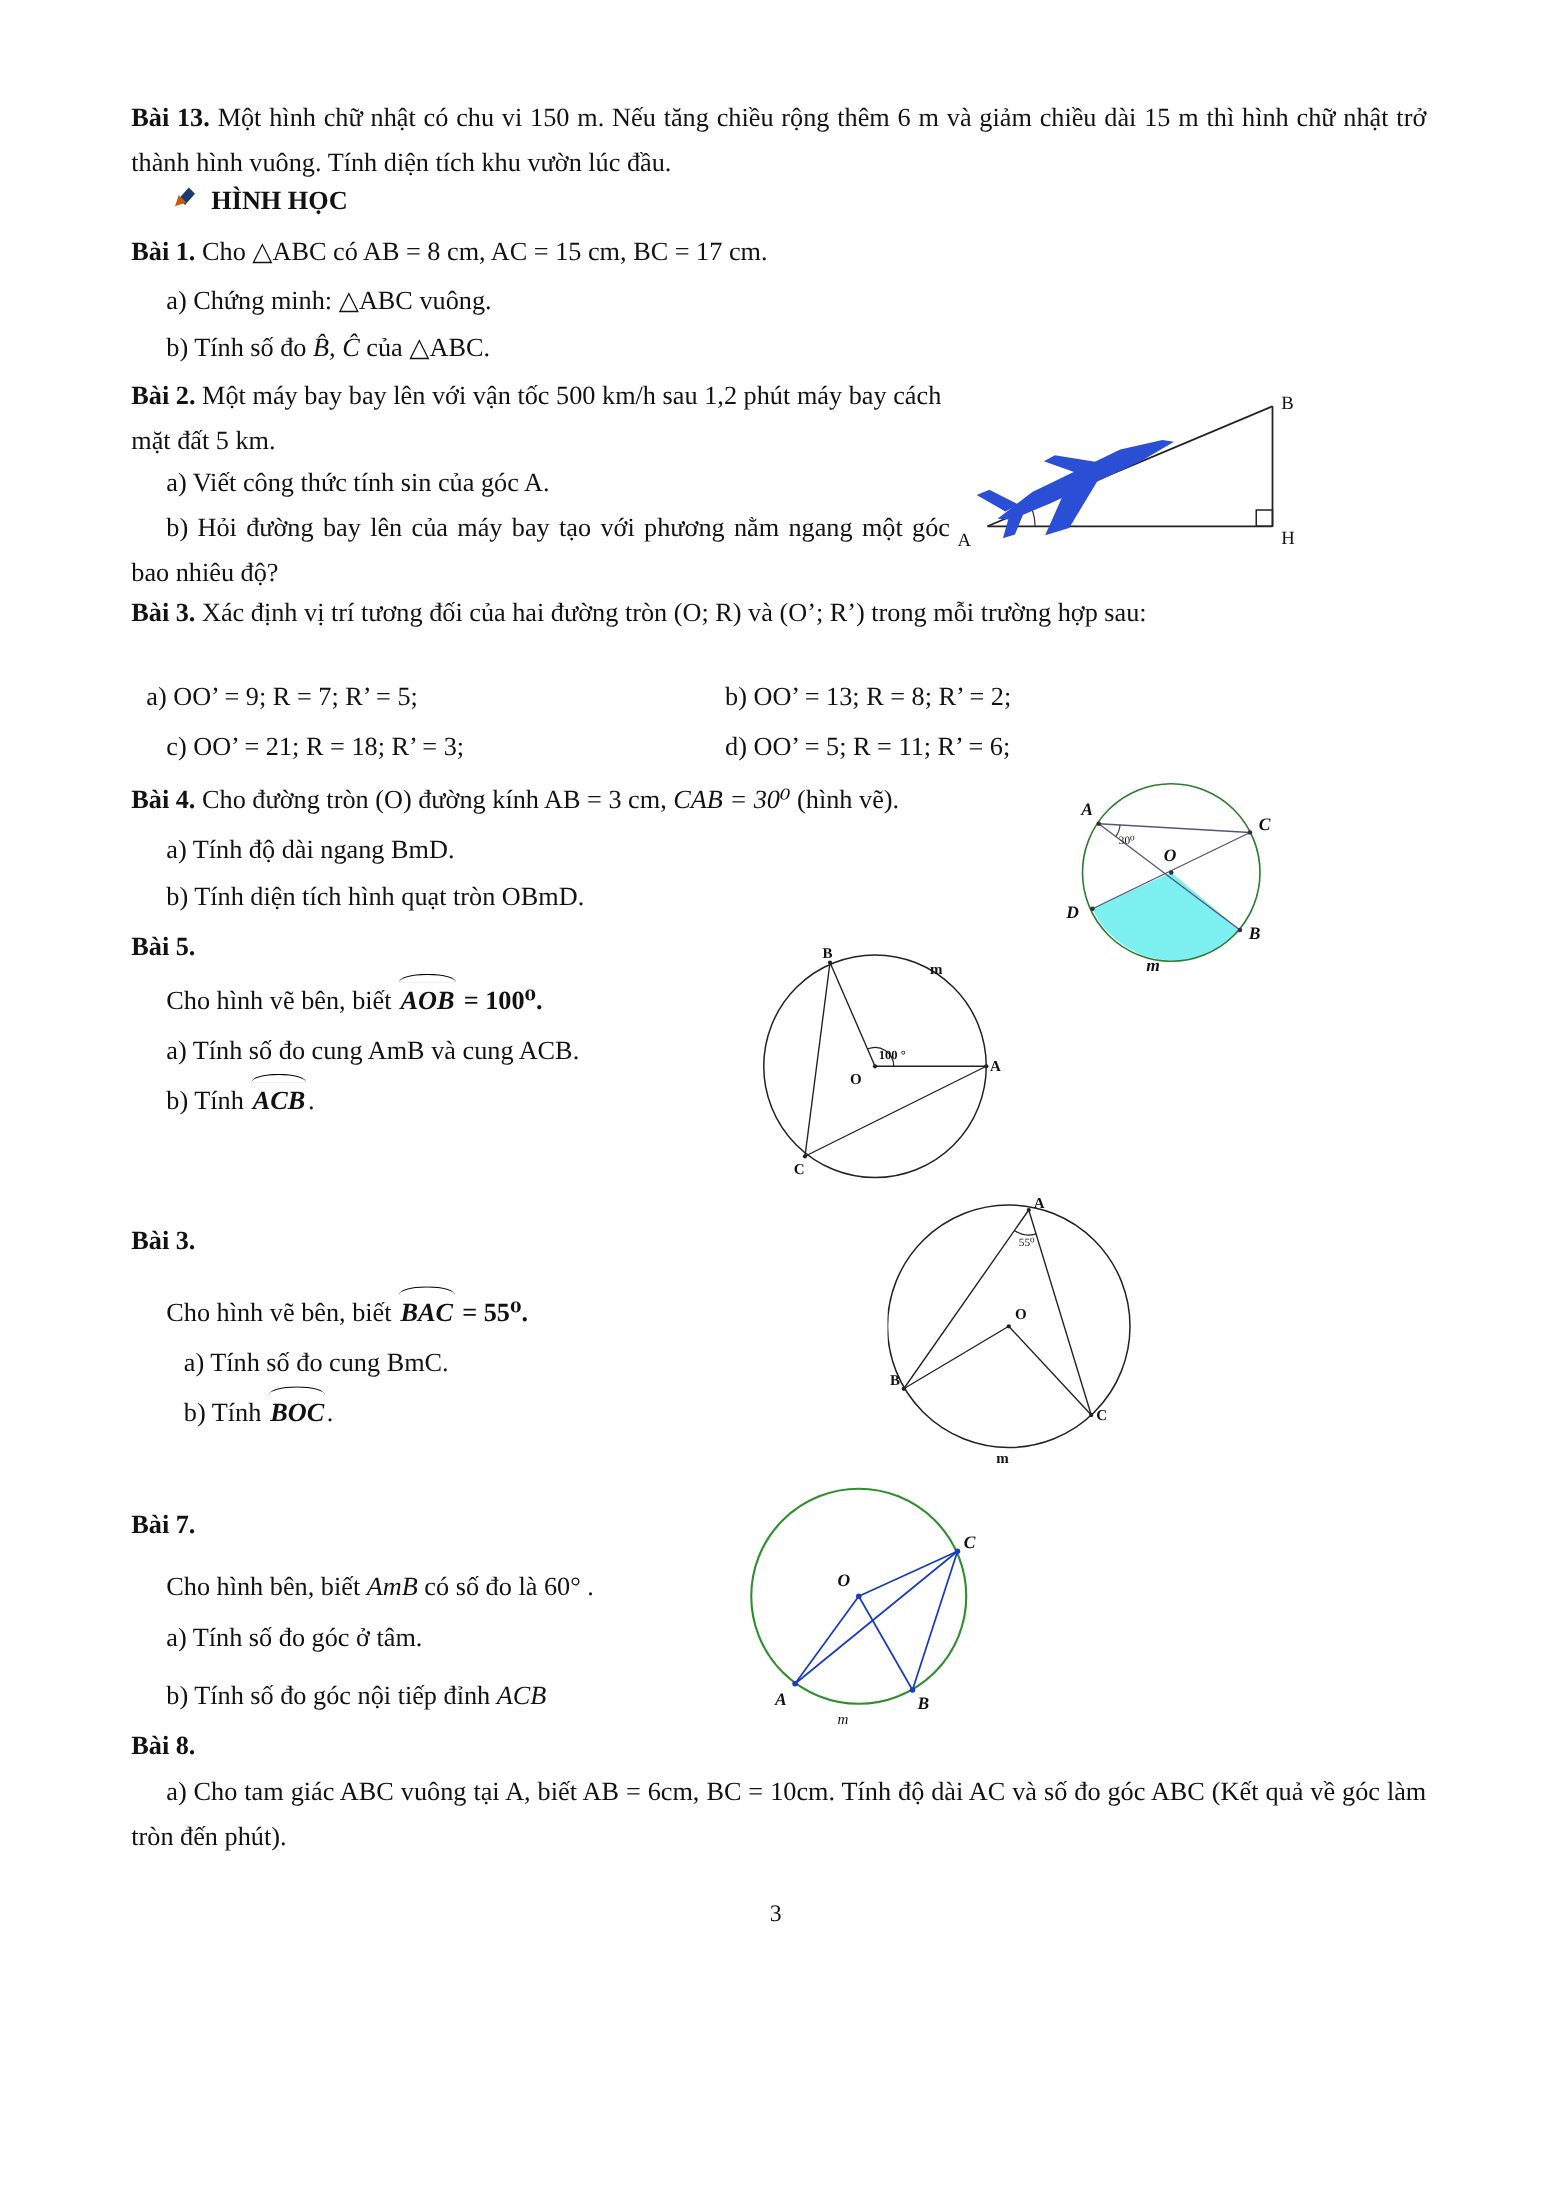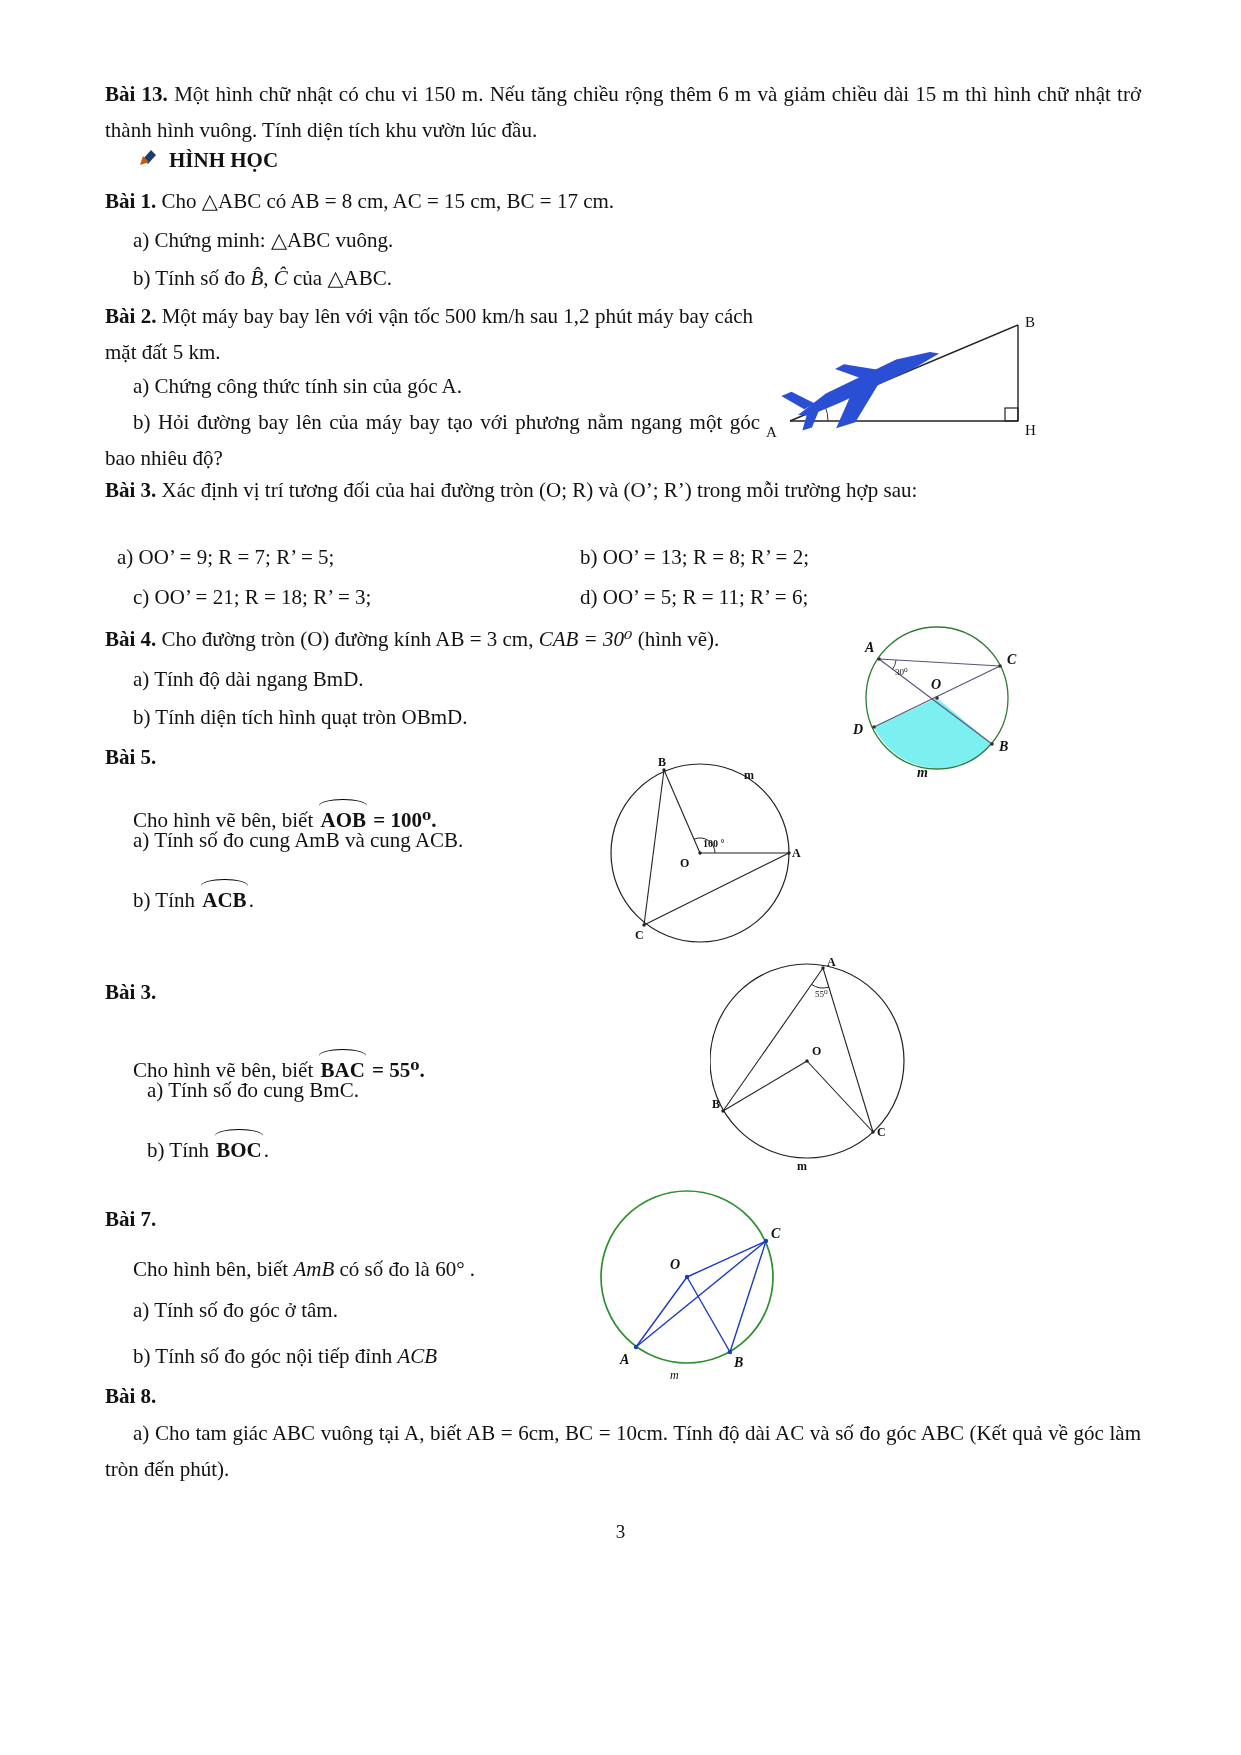--- a/index.html
+++ b/index.html
@@ -7,21 +7,21 @@
   body {
     width:1241px; height:1755px; position:relative; overflow:hidden;
     font-family:"Liberation Serif","DejaVu Serif",serif;
     font-size:21px; color:#121212;
   }
   .abs { position:absolute; }
   .para { line-height:36px; text-align:justify; }
   .line { line-height:34px; white-space:nowrap; }
   b { font-weight:700; }
   .fm { font-weight:700; }
-  .arc { position:relative; display:inline-block; font-weight:700; padding:0 2px;margin-top:20px; }
+  .arc { position:relative; display:inline-block; font-style:italic; font-weight:700; padding:0 2px; }
   .arc::before {
     content:""; position:absolute; left:1px; right:1px; top:-4px; height:6px;
     border-top:1.7px solid #000; border-radius:50% 50% 0 0 / 100% 100% 0 0;
   }
   .section-head { display:flex; align-items:flex-end; gap:10px; font-weight:700; }
   .pagenum { left:0; width:100%; text-align:center; font-size:19px; }
   figure { position:absolute; }
   svg text { font-family:"Liberation Serif","DejaVu Serif",serif; fill:#111; }
   svg .flabel { font-weight:700; font-style:italic; font-size:14px; }
   svg .fsmall { font-size:10px; font-weight:700; }
@@ -44,21 +44,21 @@
     <b>HÌNH HỌC</b>
   </div>
 
   <p class="abs line" style="left:105px;top:184px"><b>Bài 1.</b>
     <span>Cho △ABC có AB = 8 cm, AC = 15 cm, BC = 17 cm.</span></p>
   <p class="abs line" style="left:133px;top:223px">a) Chứng minh: △ABC vuông.</p>
   <p class="abs line" style="left:133px;top:261px"><span>b) Tính số đo </span><i>B̂, Ĉ</i><span> của △ABC.</span></p>
 
   <p class="abs para" style="left:105px;top:298px;width:648px"><b>Bài 2.</b>
     <span>Một máy bay bay lên với vận tốc 500 km/h sau 1,2 phút máy bay cách mặt đất 5 km.</span></p>
-  <p class="abs line" style="left:133px;top:369px">a) Chứng công thức tính sin của góc A.</p>
+  <p class="abs line" style="left:133px;top:369px">a) Viết công thức tính sin của góc A.</p>
   <p class="abs para" style="left:105px;top:404px;width:655px;text-indent:28px">b) Hỏi đường bay lên của máy bay tạo với phương nằm ngang một góc bao nhiêu độ?</p>
 
   <figure style="left:742px;top:303px;width:302px;height:142px">
     <svg width="302" height="142" viewBox="0 0 302 142">
       <line x1="48" y1="118" x2="276" y2="118" stroke="#222" stroke-width="1.4"></line>
       <line x1="276" y1="118" x2="276" y2="22" stroke="#222" stroke-width="1.4"></line>
       <line x1="48" y1="118" x2="276" y2="22" stroke="#222" stroke-width="1.4"></line>
       <rect x="263" y="105" width="13" height="13" fill="none" stroke="#222" stroke-width="1.2"></rect>
       <path d="M 86 118 A 38 38 0 0 0 83 103" fill="none" stroke="#333" stroke-width="1"></path>
       <g transform="translate(56,112) rotate(-22.8)">

